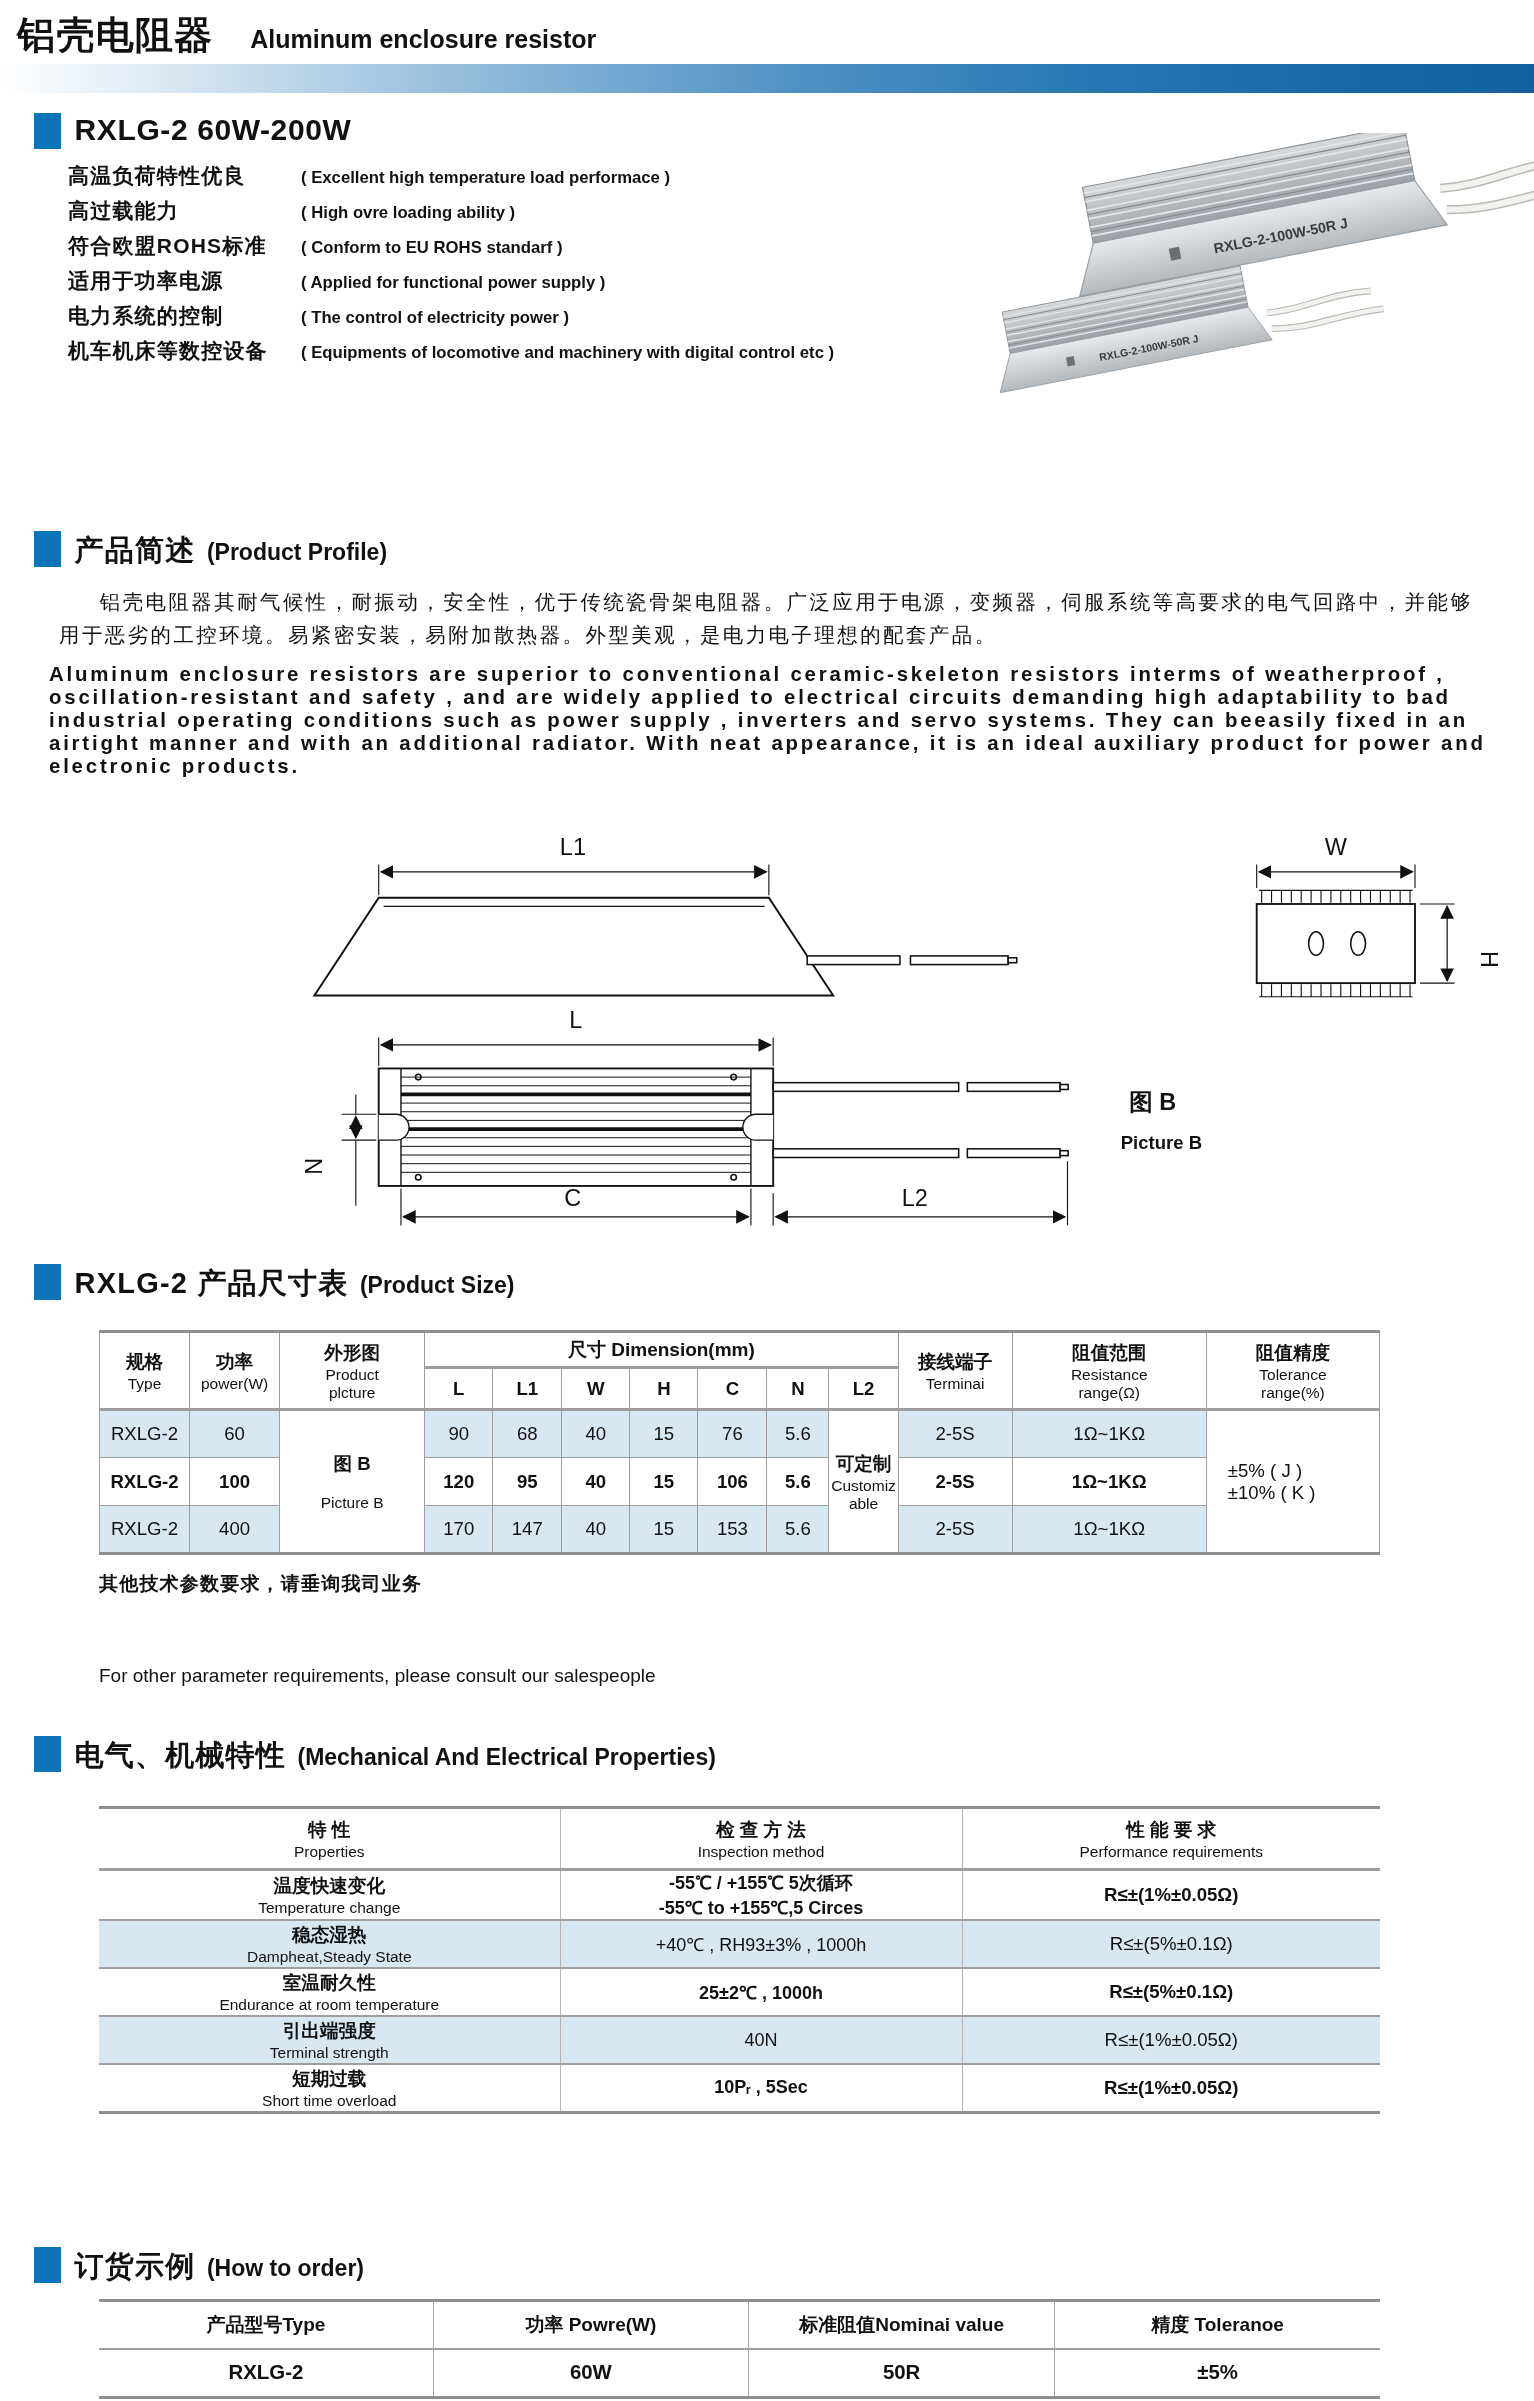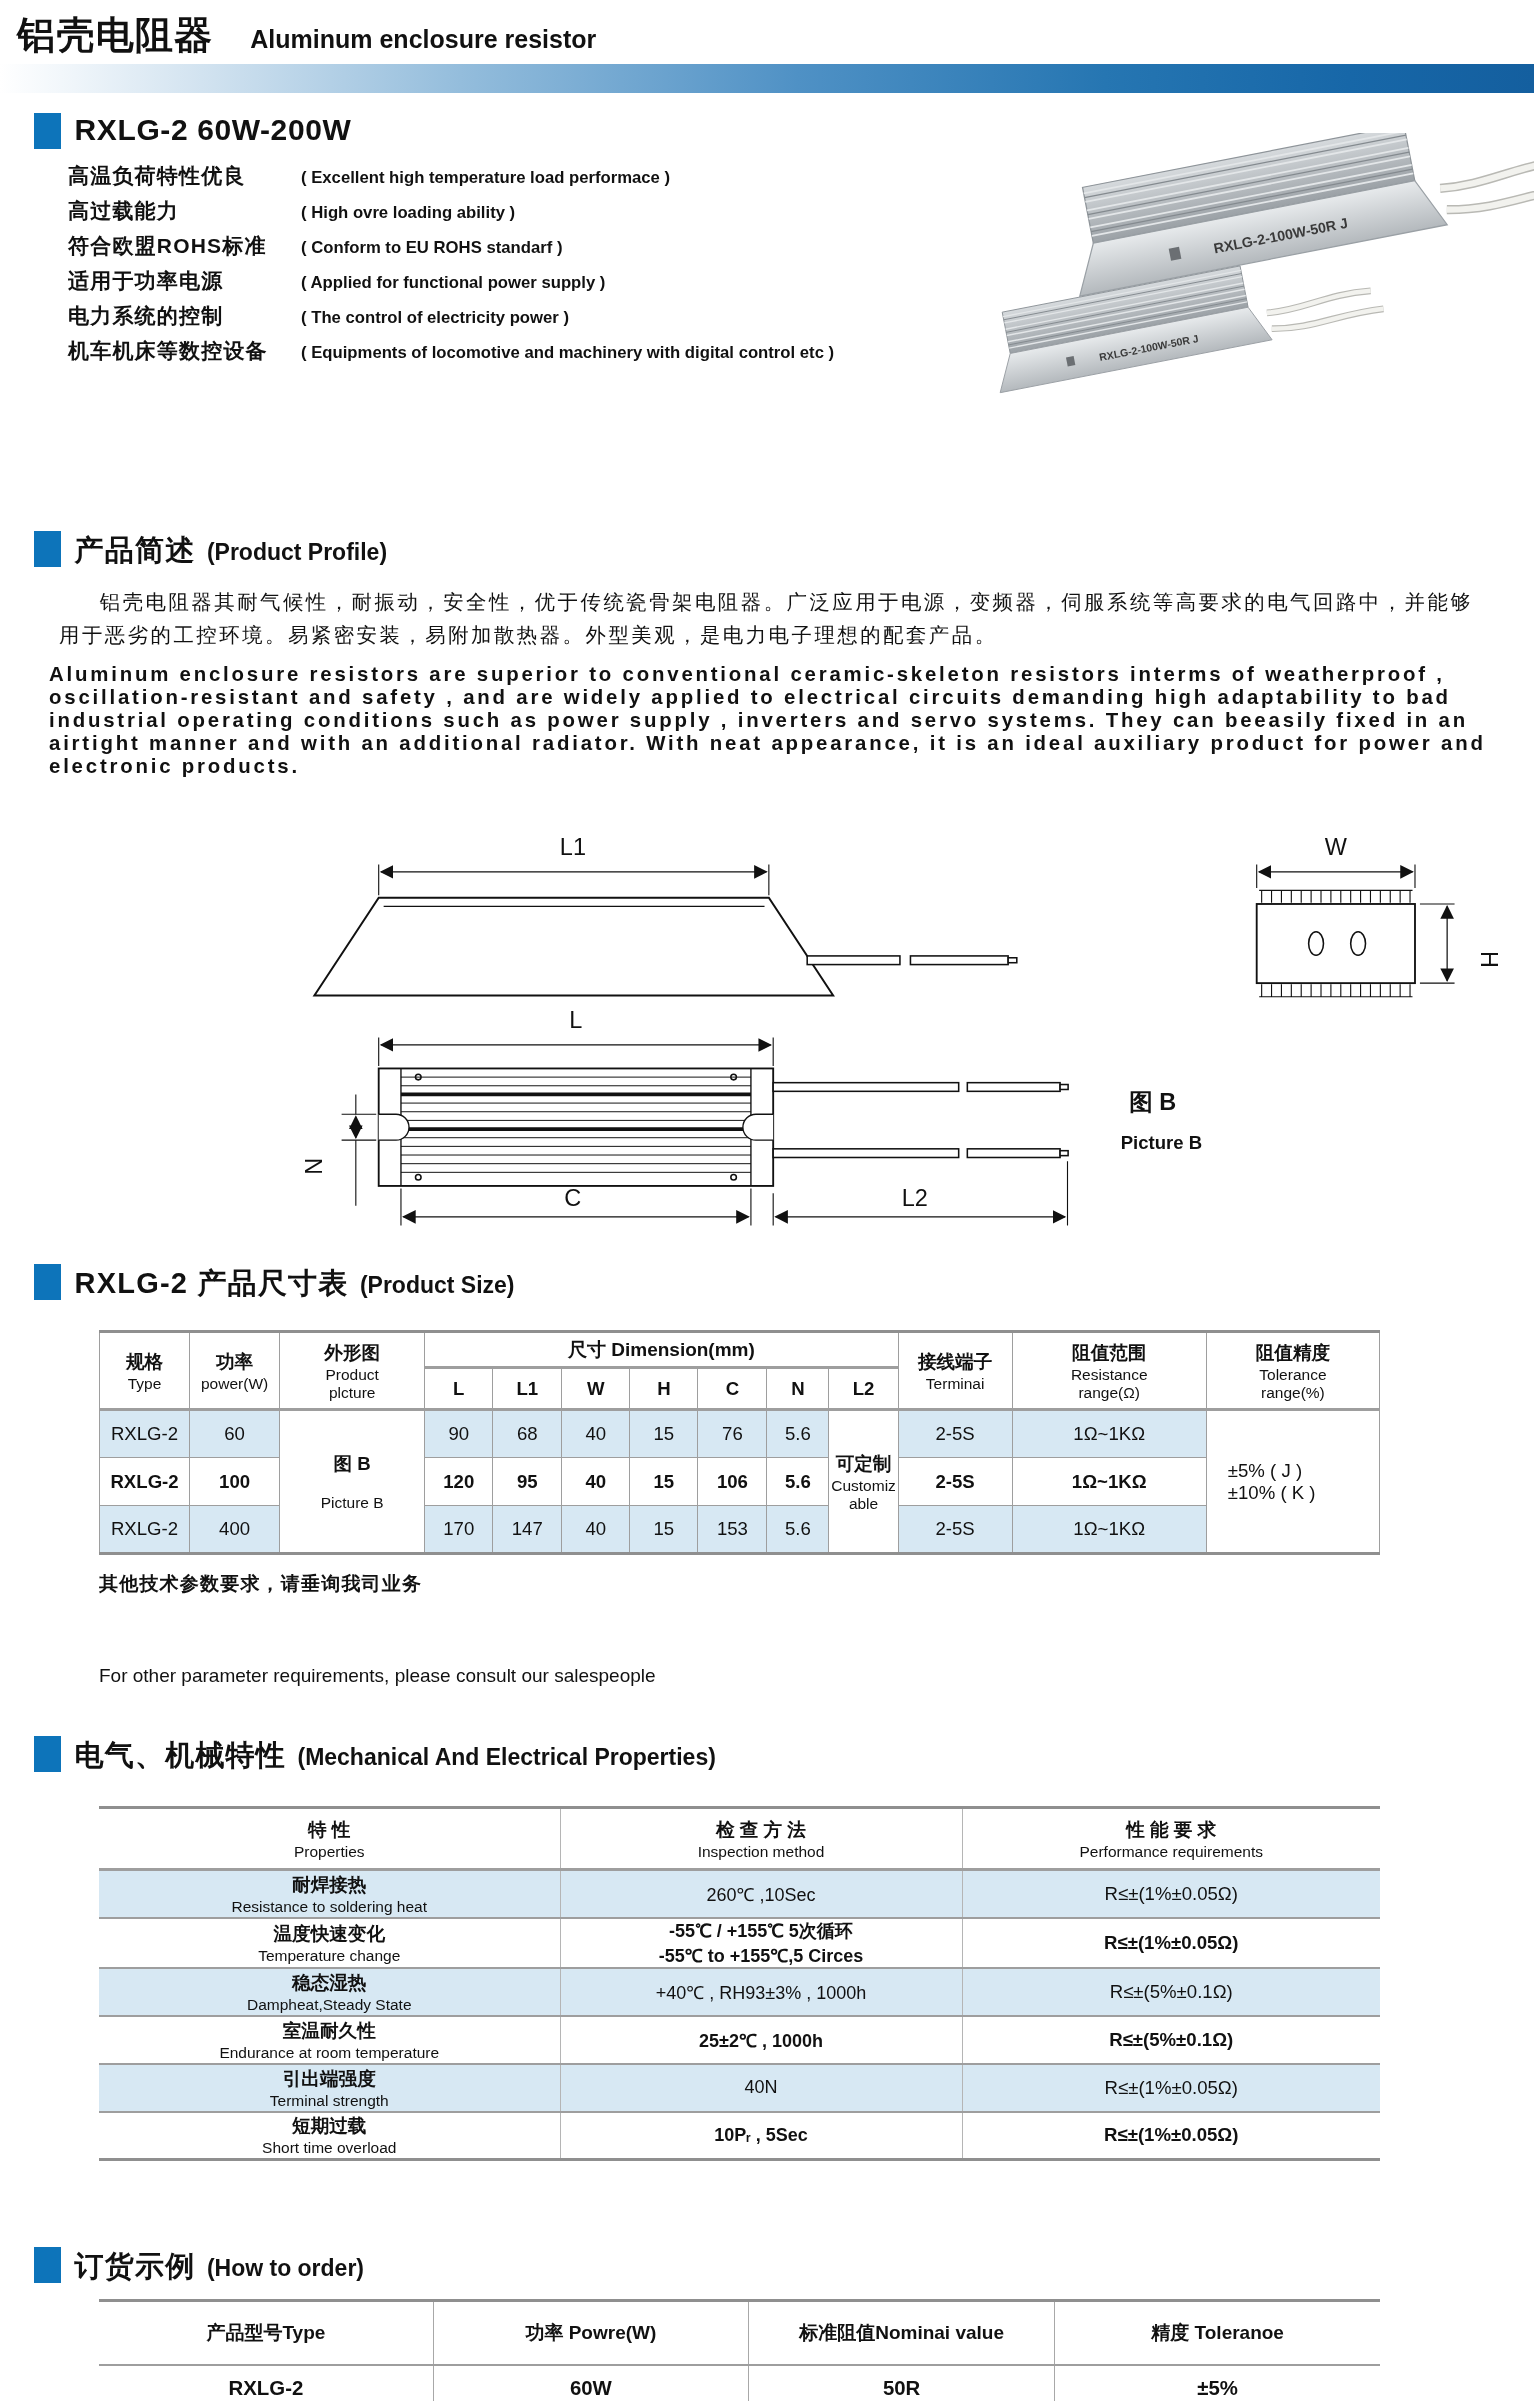--- a/index.html
+++ b/index.html
@@ -369,30 +369,20 @@
           <div class="cellcn">检 查 方 法</div>
           <div class="cellen">Inspection method</div>
         </th>
         <th>
           <div class="cellcn">性 能 要 求</div>
           <div class="cellen">Performance requirements</div>
         </th>
       </tr>
     </thead>
     <tbody>
-      <tr class="stripe" style="height:48px;">
-        <td>
-          <div class="cellcn">耐焊接热</div>
-          <div class="cellen">Resistance to soldering heat</div>
-        </td>
-        <td class="m">
-          <div>260℃ ,10Sec</div>
-        </td>
-        <td class="req">R≤±(1%±0.05Ω)</td>
-      </tr>
       <tr class="boldrow" style="height:48px;">
         <td>
           <div class="cellcn">温度快速变化</div>
           <div class="cellen">Temperature change</div>
         </td>
         <td class="m">
           <div>-55℃ / +155℃ 5次循环</div>
           <div>-55℃ to +155℃,5 Circes</div>
         </td>
         <td class="req">R≤±(1%±0.05Ω)</td>
@@ -451,21 +441,21 @@
 
 <div class="abs" style="left:99px;top:2299px;">
   <table class="order-tbl">
     <colgroup>
         <col style="width:334px">
         <col style="width:315px">
         <col style="width:306px">
         <col style="width:325px">
       </colgroup>
     <thead>
-      <tr style="height:64px;">
+      <tr style="height:48px;">
         <th>产品型号Type</th>
         <th>功率  Powre(W)</th>
         <th>标准阻值Nominai value</th>
         <th>精度   Toleranoe</th>
       </tr>
     </thead>
     <tbody>
       <tr style="height:49px;">
         <td>RXLG-2</td>
         <td>60W</td>

